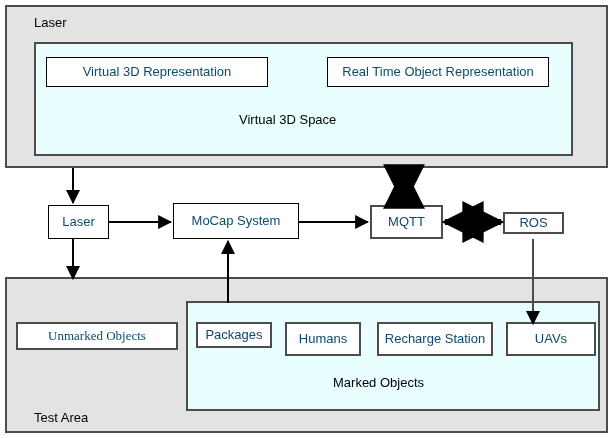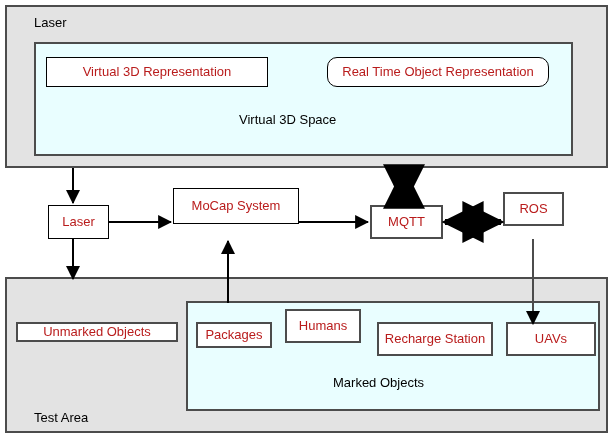--- a/index.html
+++ b/index.html
@@ -14,21 +14,21 @@
     background: #ffffff;
     font-family: "Liberation Sans", sans-serif;
     overflow: hidden;
   }
   .box {
     position: absolute;
     box-sizing: border-box;
     display: flex;
     align-items: center;
     justify-content: center;
-    color: #b91c1c;
+    color: #0c4a6e;
     line-height: 1.15;
   }
   
   .region-gray {
     background: #e3e3e3;
     border: 2px solid #4c4c4c;
     display: block;
   }
   .region-cyan {
     background: #e9feff;
@@ -71,43 +71,43 @@
   <div class="box region-gray" style="left:5px; top:5px; width:603px; height:163px;"></div>
 
   <div class="region-label" style="left:34px; top:15px;">Laser</div>
 
   <div class="box region-cyan" style="left:34px; top:42px; width:539px; height:114px;"></div>
 
   <div class="region-label" style="left:239px; top:112px;">Virtual 3D Space</div>
 
   <div class="box node-thin" style="left:46px; top:57px; width:222px; height:30px;">Virtual 3D Representation</div>
 
-  <div class="box node-thin" style="left:327px; top:57px; width:222px; height:30px;border-radius:10px;">Real Time Object Representation</div>
+  <div class="box node-thin" style="left:327px; top:57px; width:222px; height:30px;">Real Time Object Representation</div>
 
   <div class="box node-thin" style="left:48px; top:205px; width:61px; height:34px;">Laser</div>
 
-  <div class="box node-thin" style="left:173px; top:188px; width:126px; height:36px;">MoCap System</div>
+  <div class="box node-thin" style="left:173px; top:203px; width:126px; height:36px;">MoCap System</div>
 
   <div class="box node" style="left:370px; top:205px; width:73px; height:34px;">MQTT</div>
 
-  <div class="box node" style="left:503px; top:192px; width:61px; height:34px;">ROS</div>
+  <div class="box node" style="left:503px; top:212px; width:61px; height:22px;">ROS</div>
 
   <div class="box region-gray" style="left:5px; top:277px; width:603px; height:156px;"></div>
 
   <div class="region-label" style="left:34px; top:410px;">Test Area</div>
 
-  <div class="box node" style="left:16px; top:322px; width:162px; height:20px;">Unmarked Objects</div>
+  <div class="box node" style="left:16px; top:322px; width:162px; height:28px;font-family:Liberation Serif, serif;">Unmarked Objects</div>
 
   <div class="box region-cyan" style="left:186px; top:301px; width:414px; height:110px;"></div>
 
   <div class="region-label" style="left:333px; top:375px;">Marked Objects</div>
 
   <div class="box node" style="left:196px; top:322px; width:76px; height:26px;">Packages</div>
 
-  <div class="box node" style="left:285px; top:309px; width:76px; height:34px;">Humans</div>
+  <div class="box node" style="left:285px; top:322px; width:76px; height:34px;">Humans</div>
 
   <div class="box node" style="left:377px; top:322px; width:116px; height:34px;">Recharge Station</div>
 
   <div class="box node" style="left:506px; top:322px; width:90px; height:34px;">UAVs</div>
 
   <svg id="connectors" viewBox="0 0 614 438">
     <defs>
       <marker id="arrowEnd" viewBox="0 0 10 10" refX="9.2" refY="5" markerWidth="7" markerHeight="7" orient="auto-start-reverse">
         <path d="M 0 0 L 10 5 L 0 10 z" fill="#000000"></path>
       </marker>

